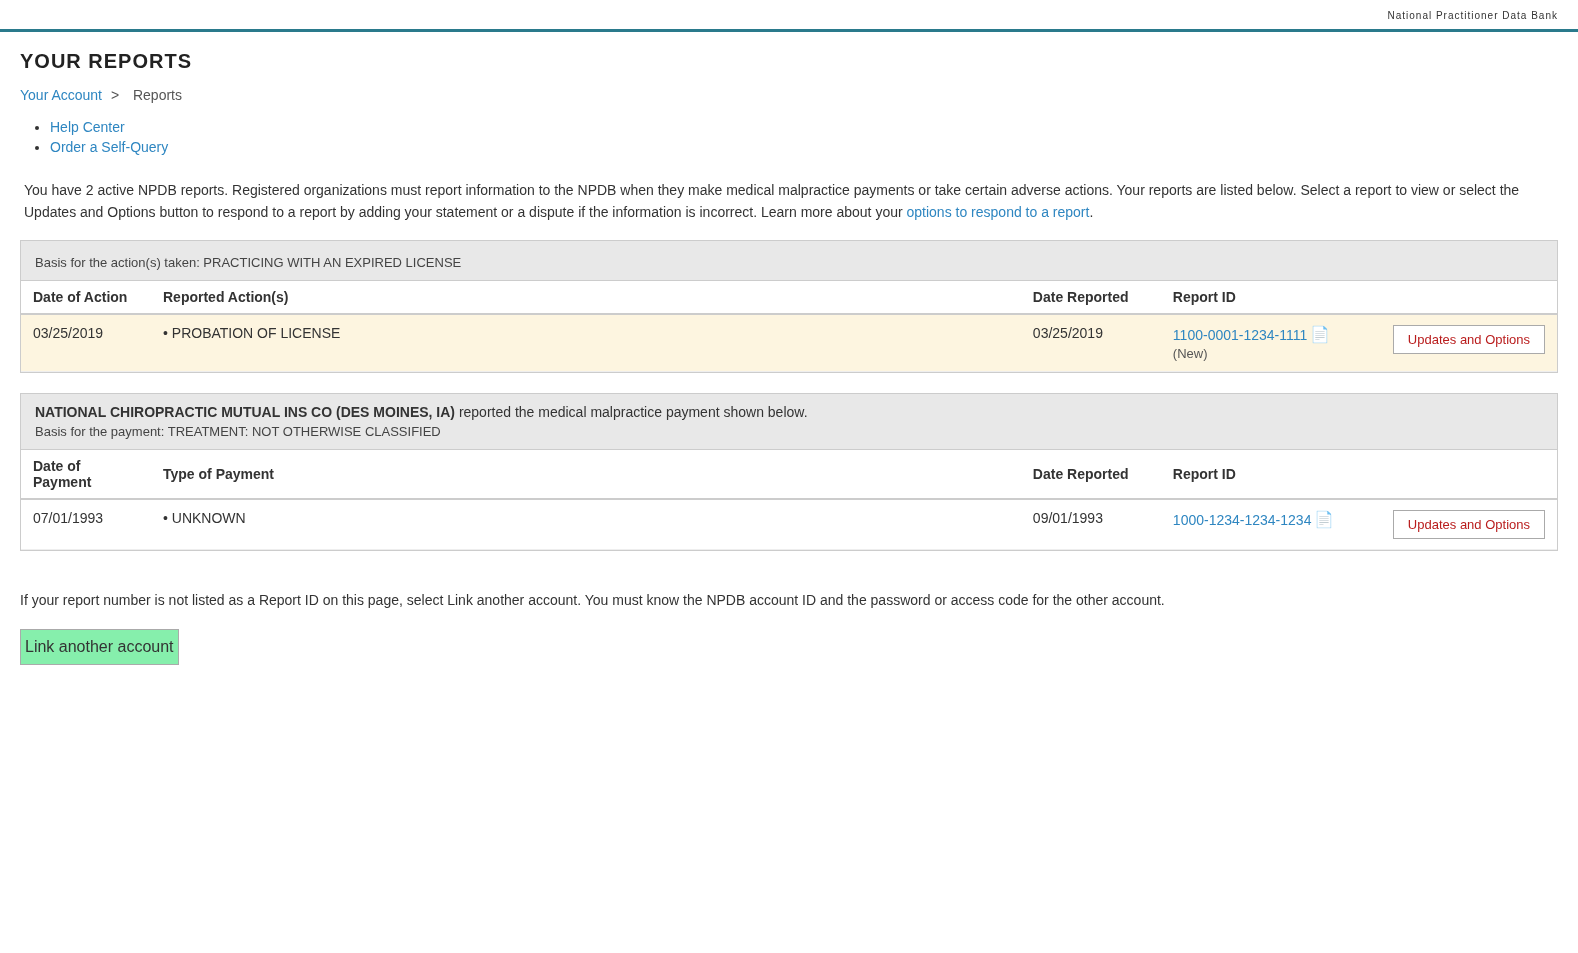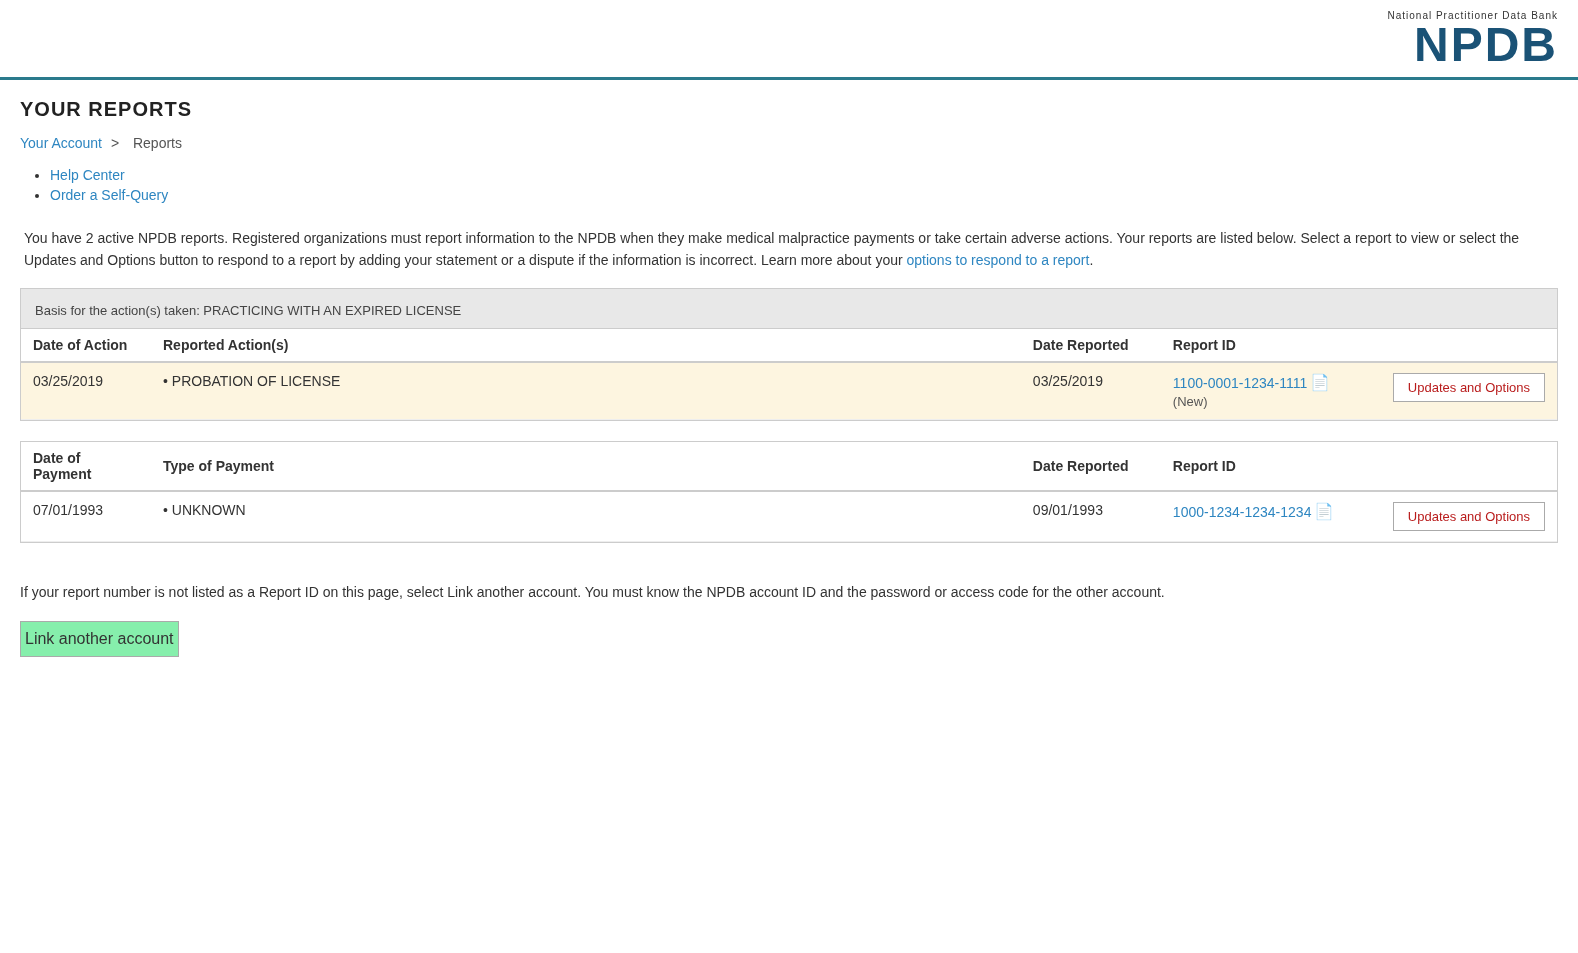--- a/index.html
+++ b/index.html
@@ -188,21 +188,20 @@
   </style>
 </head>
 <body>
 
 
 
 
 <div class="header">
   <div class="logo-text">
     <div class="logo-small">National Practitioner Data Bank</div>
-    <div class="logo-large">NPDB</div>
   </div>
 </div>
 
 
 <div class="page-title">YOUR REPORTS</div>
 
 
 <div class="breadcrumb">
   <a href="#">Your Account</a>
   <span>&gt;</span>
@@ -255,20 +254,26 @@
         <td class="col-btn">
           <button class="updates-btn">Updates and Options</button>
         </td>
       </tr>
     </tbody>
   </table>
 </div>
 
 
 <div class="report-section">
+  <div class="report-header">
+    <div class="report-header-title">
+      <strong>NATIONAL CHIROPRACTIC MUTUAL INS CO (DES MOINES, IA)</strong><span> reported the medical malpractice payment shown below.</span>
+    </div>
+    <div class="report-basis">Basis for the payment: TREATMENT: NOT OTHERWISE CLASSIFIED</div>
+  </div>
   <table class="report-table">
     <thead>
       <tr>
         <th class="col-date" style="white-space: pre-line;">Date of
 Payment</th>
         <th class="col-action">Type of Payment</th>
         <th class="col-date-reported">Date Reported</th>
         <th class="col-report-id">Report ID</th>
         <th class="col-btn"></th>
       </tr>

